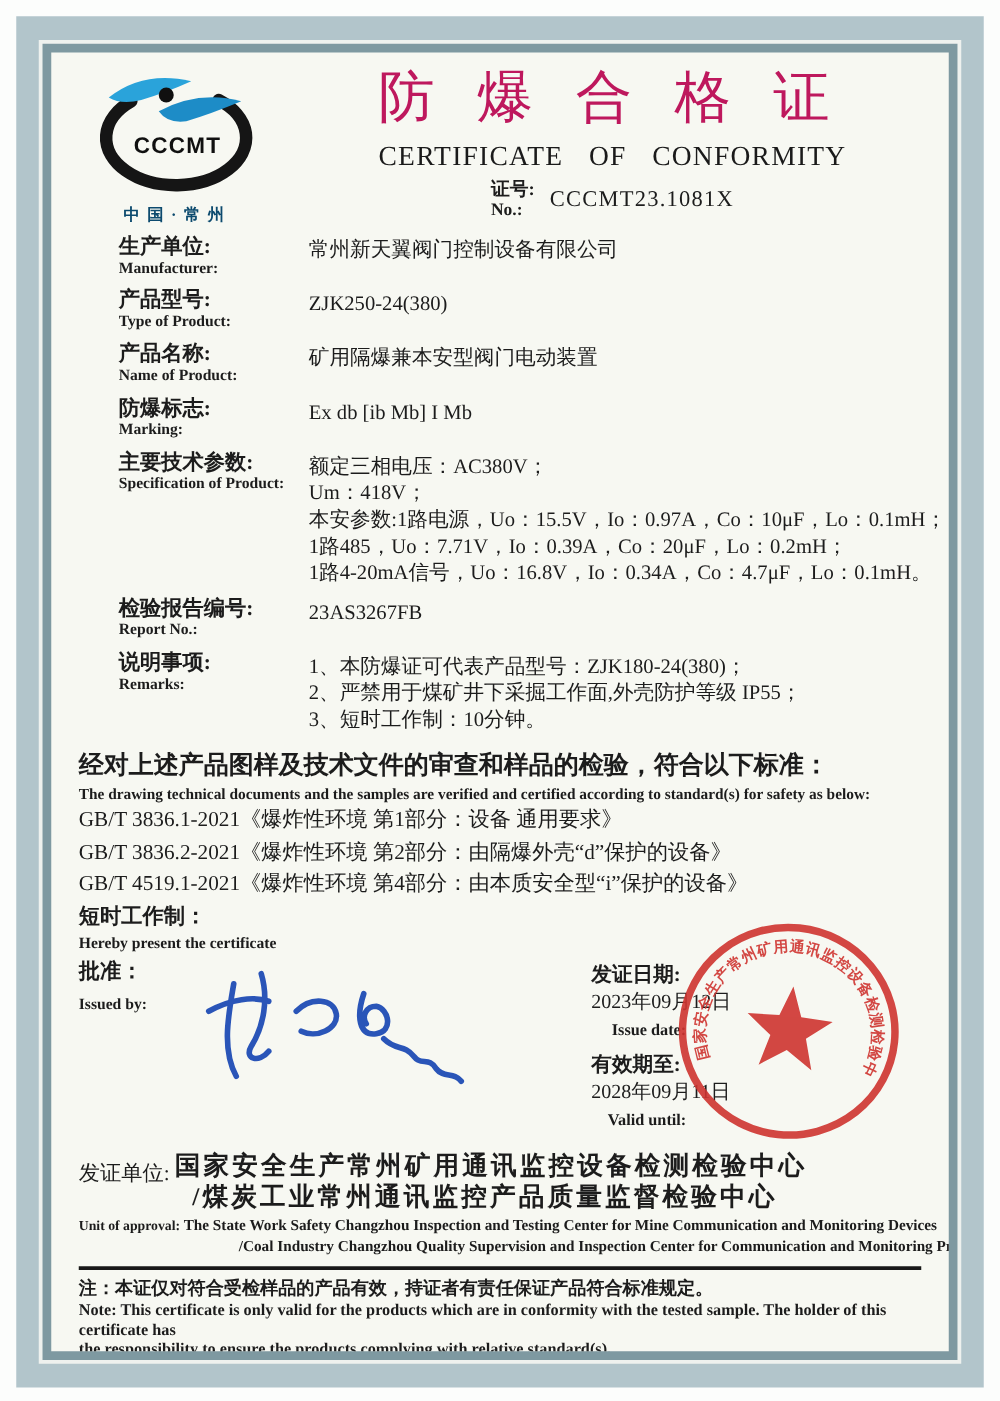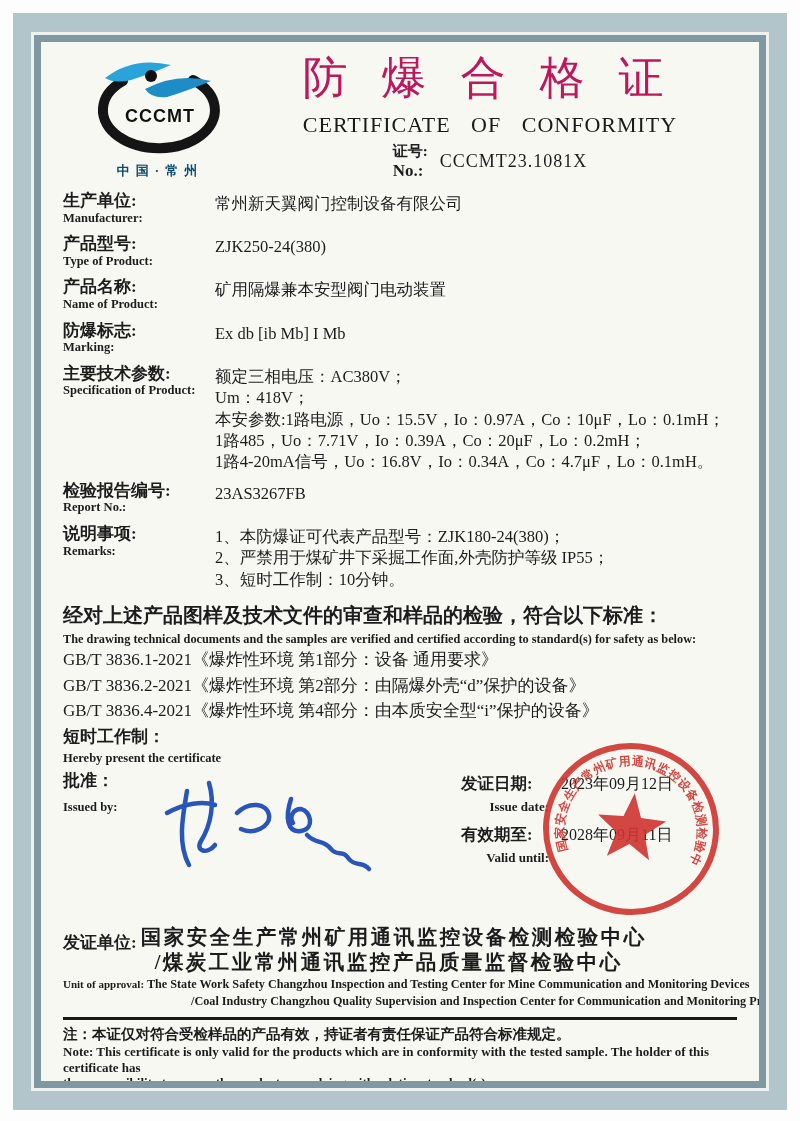--- a/index.html
+++ b/index.html
@@ -5,33 +5,33 @@
   * { margin:0; padding:0; box-sizing:border-box; }
   html,body { width:800px; }
   body { font-family:"Liberation Serif","DejaVu Serif",serif; color:#1c1c1c; background:#fdfdfc; }
 
   .scan { width:800px; height:1121px; padding:13px 13px 11px 13px; background:#fcfdfc; overflow:hidden; }
   .band { width:100%; height:100%; background:#b2c5cb; padding:19px 18px; }
   .gapline { width:100%; height:100%; background:#eef1ee; padding:3px; }
   .paper { width:100%; height:100%; background:#f7f8f2; border:7px solid #7e99a1; padding:6px 22px 0 22px; position:relative; overflow:hidden; }
 
   
-  .logo-block { position:absolute; left:44px; top:14px; width:150px; text-align:center; }
+  .logo-block { position:absolute; left:26px; top:14px; width:150px; text-align:center; }
   .logo-caption { margin-top:4px; font-size:13px; letter-spacing:6px; font-weight:bold; color:#0c4a6e; }
   .title-block { margin-left:180px; text-align:center; }
   .cert-title { font-size:45px; font-weight:normal; letter-spacing:34px; white-space:nowrap; text-indent:20px; color:#be185d; }
   .cert-subtitle { margin-top:4px; font-size:22px; letter-spacing:1px; word-spacing:14px; color:#1a1a1a; }
   .certno-row { margin-top:4px; display:flex; justify-content:center; align-items:center; gap:12px; }
   .certno-labels { text-align:left; }
   .certno-labels .zh { font-size:15px; font-weight:bold; }
-  .certno-labels .en { font-size:17px; font-weight:bold; }
+  .certno-labels .en { font-size:14px; font-weight:bold; }
   .certno-value { font-size:18px; letter-spacing:1px; }
 
   
-  .fields { margin-top:10px; }
+  .fields { margin-top:10px;margin-left:32px; }
   .field-row { display:flex; margin-bottom:8px; }
   .field-label { width:152px; flex:none; }
   .field-label .zh { font-size:17px; font-weight:bold; line-height:1.15; }
   .field-label .en { font-size:12.5px; font-weight:bold; line-height:1.25; }
   .field-value { font-size:16.5px; line-height:1.3; padding-top:2px; }
   .field-value div { white-space:nowrap; }
 
   
   .standards { margin-top:12px; }
   .std-intro-zh { font-size:20px; font-weight:bold; }
@@ -40,29 +40,29 @@
   .std-closing-zh { font-size:17px; font-weight:bold; line-height:1.5; }
 
   
   .approval { position:relative; height:172px; margin-top:2px; }
   .hereby { font-size:12.5px; font-weight:bold; }
   .approve-zh { font-size:17px; font-weight:bold; margin-top:3px; }
   .issuedby { font-size:12.5px; font-weight:bold; margin-top:8px; }
   .signature { position:absolute; left:88px; top:18px; z-index:1; }
   .dates { position:absolute; left:398px; top:22px; z-index:1; width:300px; }
   .date-group { margin-bottom:9px; }
-  .date-zh-row { display:flex; align-items:baseline; }
+  .date-zh-row { display:flex; align-items:baseline;flex-direction:column; }
   .date-zh { font-size:16.5px; font-weight:bold; width:88px; flex:none; }
   .date-value { font-size:16px; margin-left:12px; white-space:nowrap; }
   .date-en { font-size:13px; font-weight:bold; width:88px; text-align:right; margin-top:4px; }
   .stamp { position:absolute; left:476px; top:-12px; z-index:2; opacity:0.9; pointer-events:none; }
 
   
   .issuer { display:flex; margin-top:2px; }
-  .issuer-label { font-size:17px; font-weight:bold; padding-top:6px; flex:none; }
+  .issuer-label { font-size:17px; font-weight:normal; padding-top:6px; flex:none; }
   .issuer-lines { margin-left:4px; }
   .issuer-line-big { font-size:20.5px; font-weight:bold; letter-spacing:2.5px; line-height:1.2; white-space:nowrap; }
   .issuer-line-big.second { text-indent:14px; }
   .issuer-en { font-size:12.2px; font-weight:bold; line-height:1.3; margin-top:2px; white-space:nowrap; }
   .issuer-en .small-label { font-size:11px; }
   .issuer-en.second { text-indent:128px; }
 
   .divider { border-top:3px solid #181818; margin-top:7px; }
 
   
@@ -181,21 +181,21 @@
           <div>3、短时工作制：10分钟。</div>
         </div>
       </div>
     </div>
 
     <div class="standards">
       <div class="std-intro-zh">经对上述产品图样及技术文件的审查和样品的检验，符合以下标准：</div>
       <div class="std-intro-en">The drawing technical documents and the samples are verified and certified according to standard(s) for safety as below:</div>
       <div class="std-item">GB/T 3836.1-2021《爆炸性环境 第1部分：设备 通用要求》</div>
       <div class="std-item">GB/T 3836.2-2021《爆炸性环境 第2部分：由隔爆外壳“d”保护的设备》</div>
-      <div class="std-item">GB/T 3836.4-2021《爆炸性环境 第4部分：由本质安全型“i”保护的设备》</div>
+      <div class="std-item">GB/T 4519.1-2021《爆炸性环境 第4部分：由本质安全型“i”保护的设备》</div>
       <div class="std-closing-zh">短时工作制：</div>
     </div>
 
     <div class="approval">
       <div class="hereby">Hereby present the certificate</div>
       <div class="approve-zh">批准：</div>
       <div class="issuedby">Issued by:</div>
 
       <svg class="signature" width="250" height="120" viewBox="0 0 250 120">
         <g fill="none" stroke="#2a55b8" stroke-width="4.5" stroke-linecap="round">

